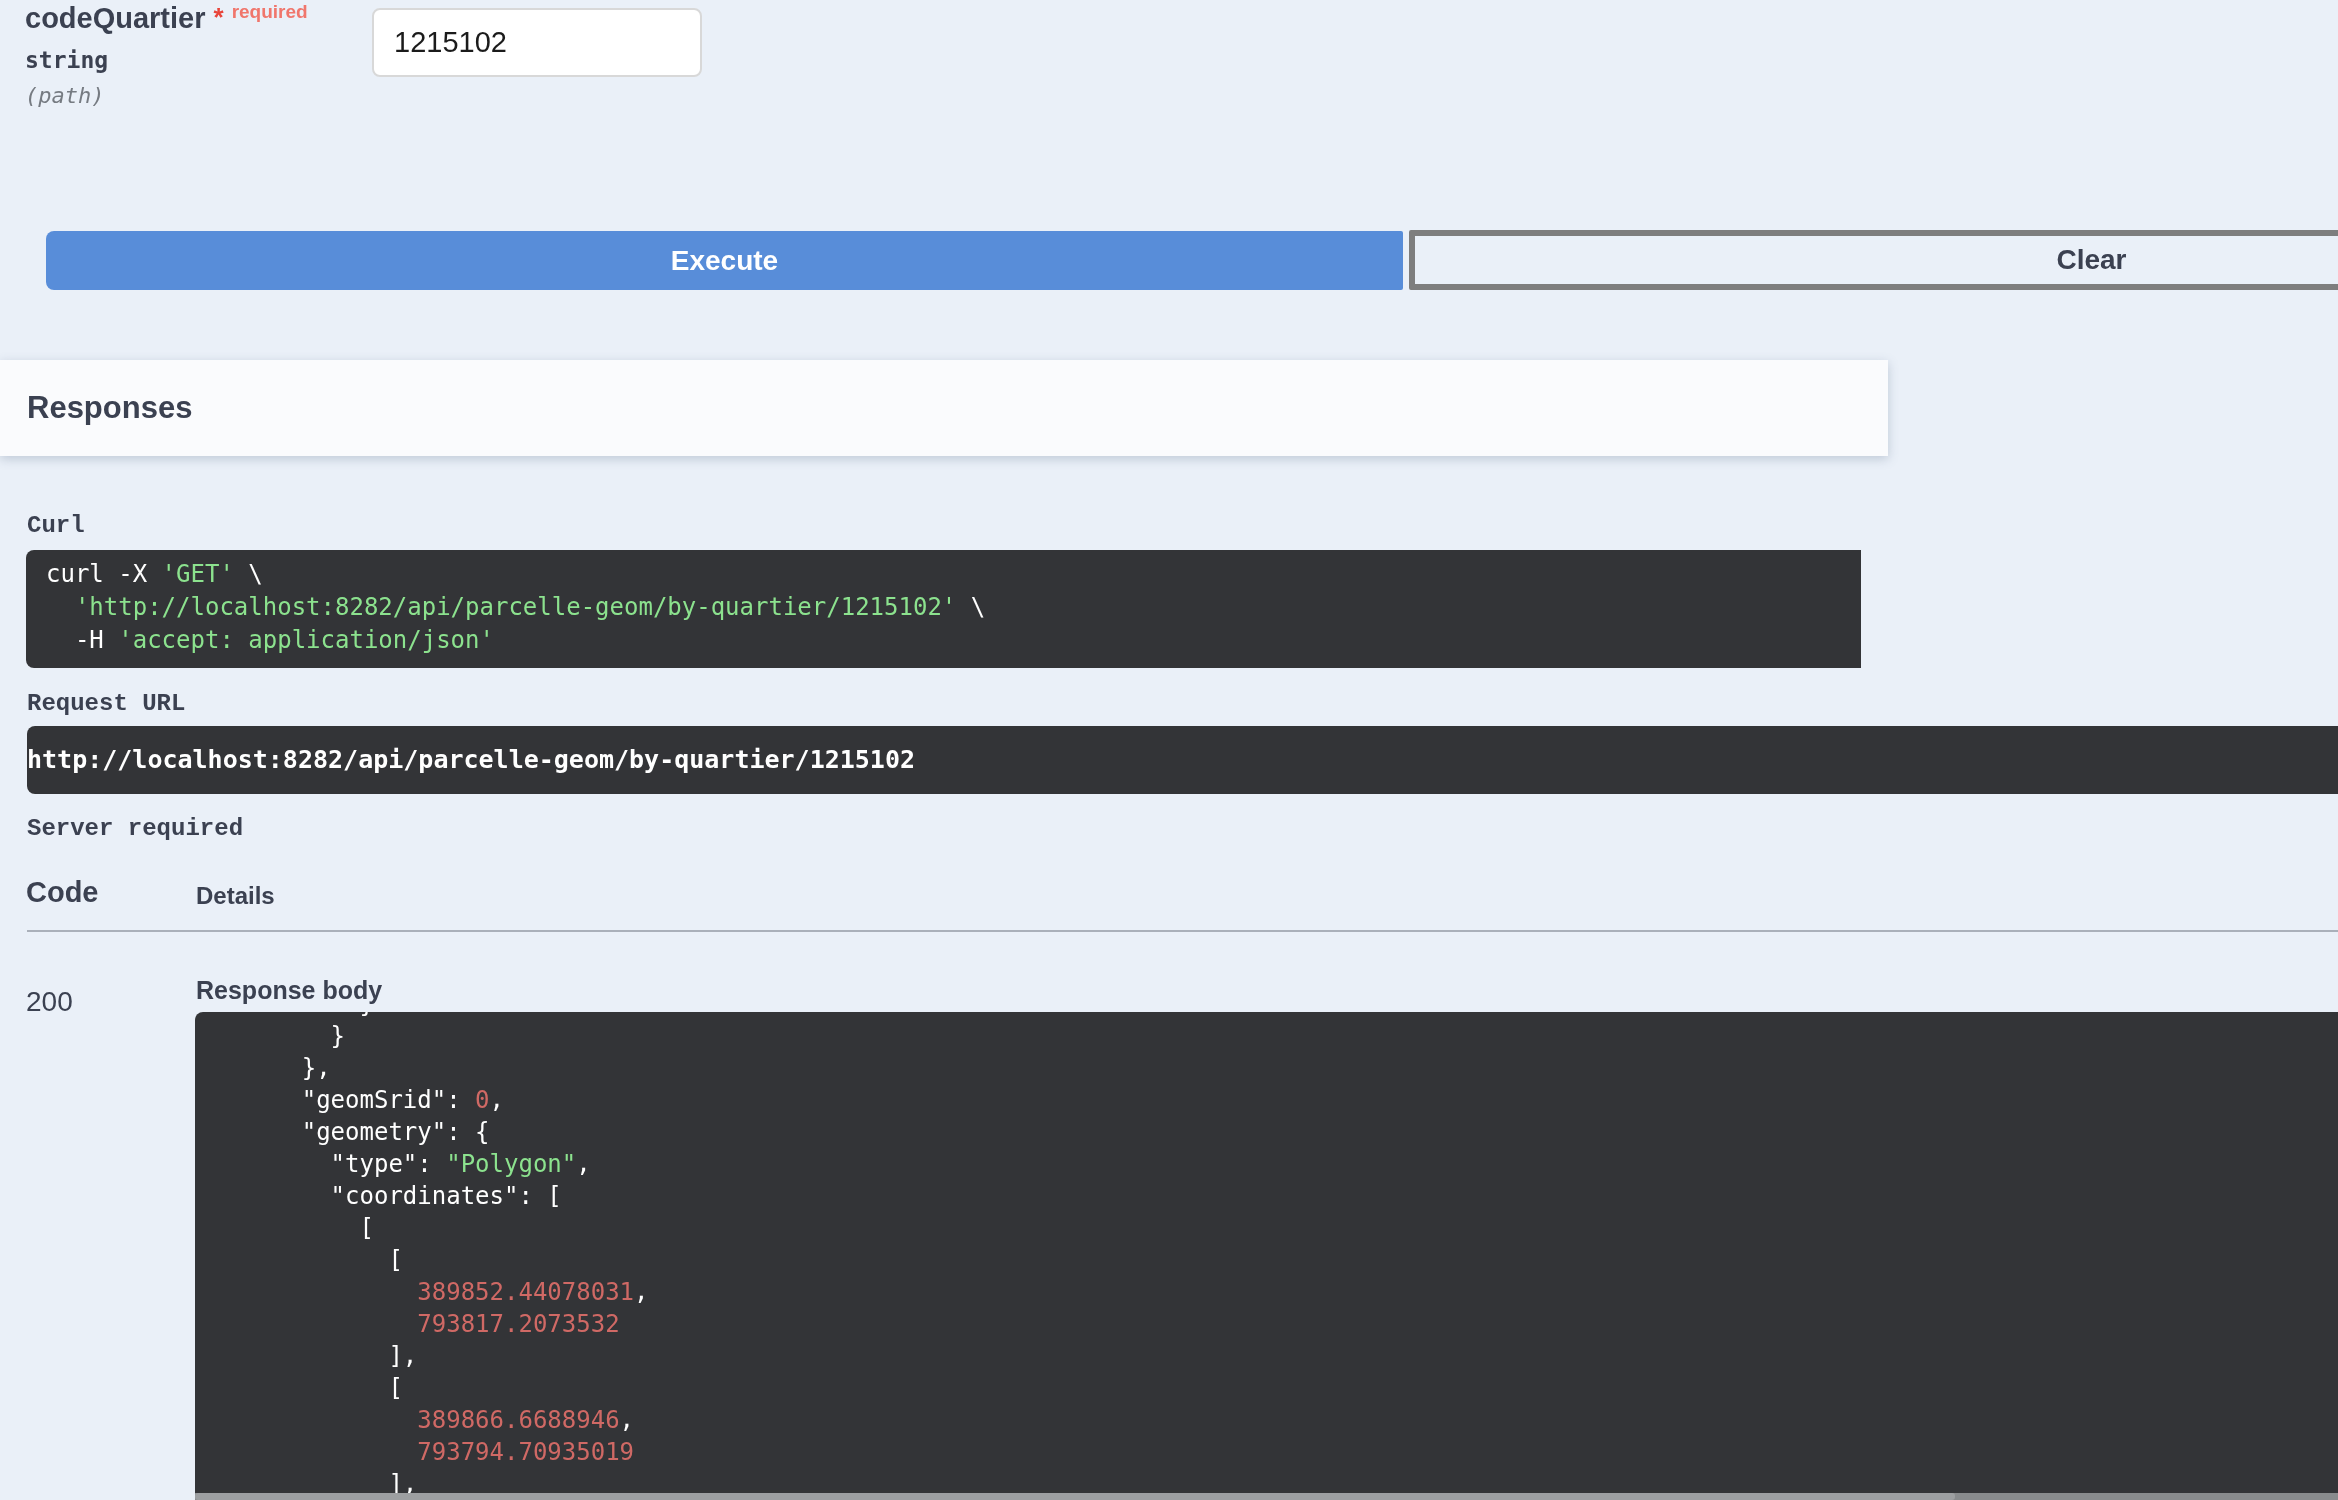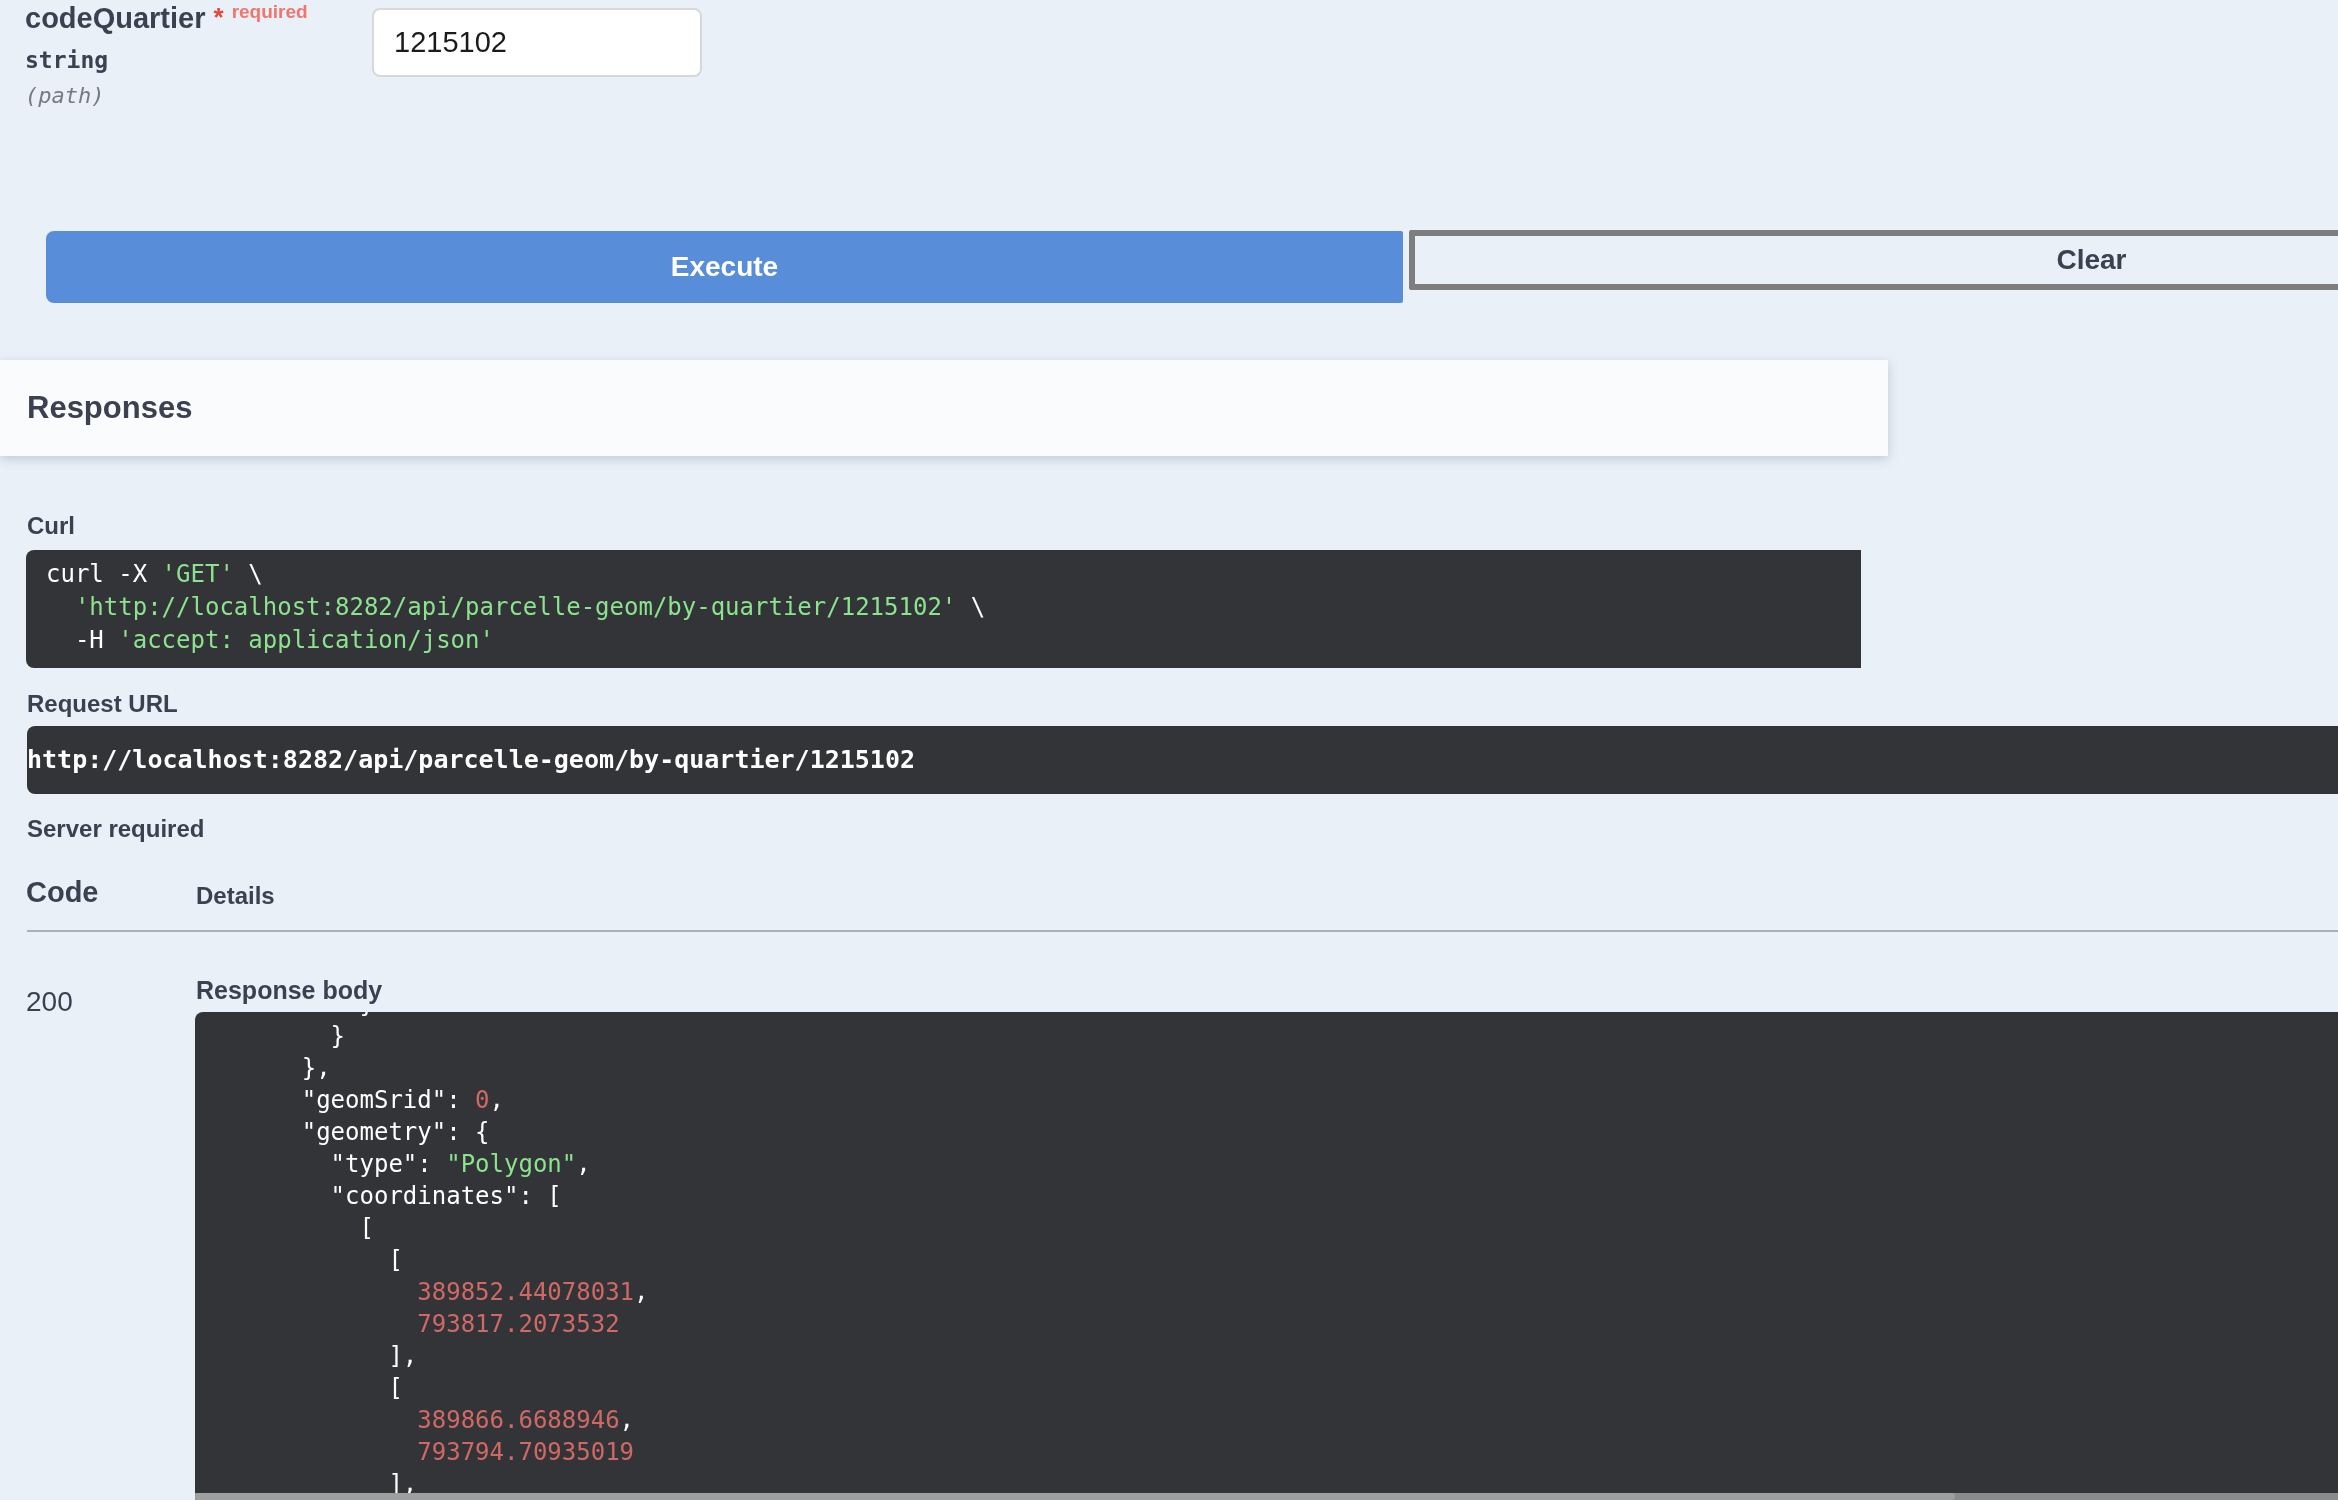--- a/index.html
+++ b/index.html
@@ -27,21 +27,21 @@
   .param-in{font-family:"DejaVu Sans Mono",monospace;font-size:22px;font-style:italic;color:var(--muted_gray);margin-top:10px;}
   .param-input{
     position:absolute;left:372px;top:8px;width:330px;height:69px;
     background:#ffffff;border:2px solid var(--input_border);border-radius:8px;
     font-family:"Liberation Sans",sans-serif;font-size:29px;color:#1b1b1b;
     padding:0 20px;outline:none;
   }
 
   
   .btn-execute{
-    position:absolute;left:46px;top:231px;width:1357px;height:72px;
+    position:absolute;left:46px;top:231px;width:1357px;height:59px;
     background:var(--accent_blue);border:none;border-radius:8px 2px 2px 8px;
     color:#ffffff;font-family:"Liberation Sans",sans-serif;font-size:28px;font-weight:bold;
     cursor:pointer;
   }
   .btn-clear{
     position:absolute;left:1409px;top:230px;width:1365px;height:60px;
     background:transparent;border:6px solid var(--clear_border);border-radius:2px;
     color:var(--text_dark);font-family:"Liberation Sans",sans-serif;font-size:28px;font-weight:bold;
     cursor:pointer;
   }
@@ -49,21 +49,21 @@
   
   .responses-band{
     position:absolute;left:0;top:352px;width:1888px;height:96px;
     background:var(--panel_bg);
     box-shadow:0 3px 10px rgba(80,100,130,0.28);
     display:flex;align-items:center;margin-top:8px;
   }
   .responses-title{font-size:31px;font-weight:bold;color:var(--text_dark);margin-left:27px;}
 
   
-  .sec-label{position:absolute;left:27px;font-size:24px;font-weight:bold;color:var(--text_dark);}
+  .sec-label{position:absolute;left:27px;font-size:24px;font-weight:bold;color:var(--text_dark);font-family:Liberation Mono, monospace;}
   .lbl-curl{top:512px;}
   .lbl-request-url{top:690px;}
   .lbl-server-response{top:815px;}
 
   
   .code-block{
     position:absolute;background:var(--code_bg);color:#ffffff;
     font-family:"DejaVu Sans Mono",monospace;
   }
   .curl-block{

